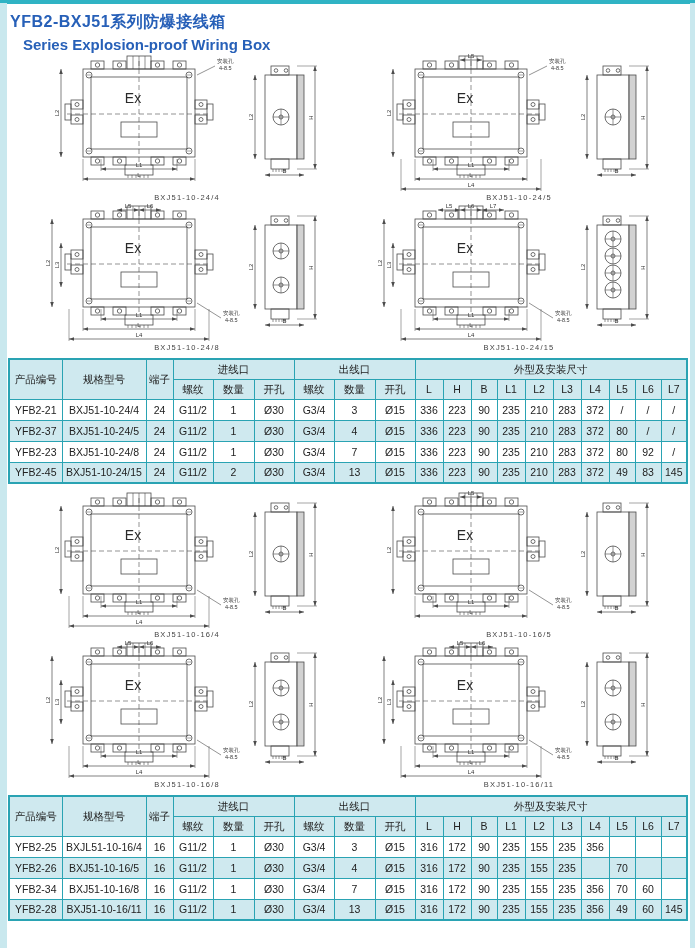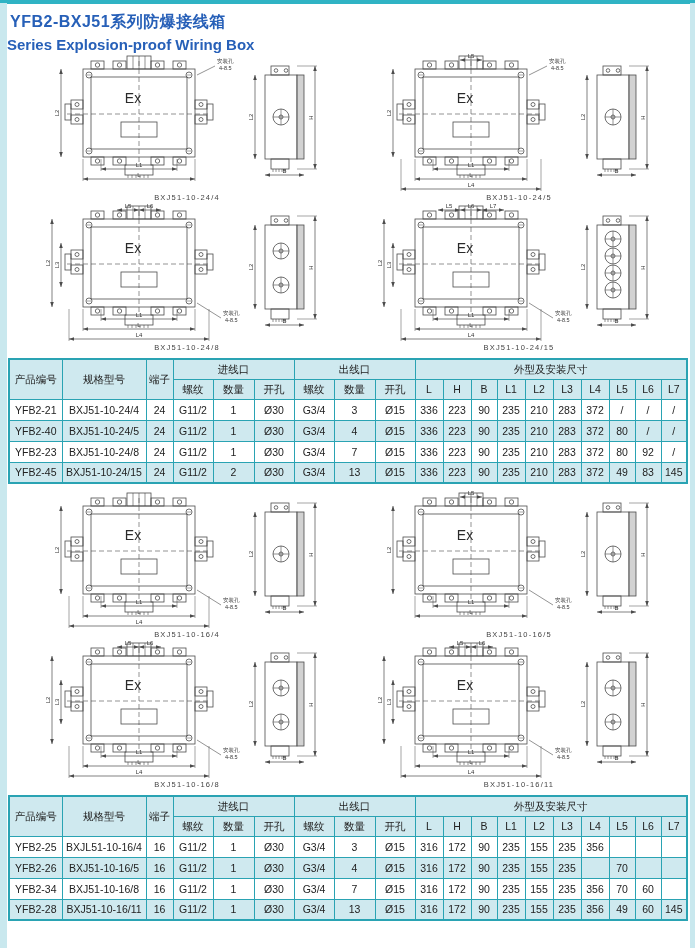--- a/index.html
+++ b/index.html
@@ -9,21 +9,21 @@
   html,body{margin:0;padding:0;}
   body{
     width:695px;height:948px;position:relative;overflow:hidden;background:#fff;
     font-family:"Liberation Sans", sans-serif;
   }
   .topline{position:absolute;top:0;left:0;width:695px;height:4px;background:var(--topline);}
   .edge-left{position:absolute;top:3px;left:0;width:7px;height:945px;background:var(--edge);}
   .edge-right{position:absolute;top:3px;right:0;width:5px;height:945px;background:var(--edge);}
   .content{position:absolute;top:4px;left:7px;width:686px;}
   h1.title{color:var(--blue);font-size:16px;font-weight:bold;margin:8px 0 1px 3px;letter-spacing:0.5px;}
-  h2.subtitle{color:var(--blue);font-size:15px;font-weight:bold;margin:3px 0 0 0;}
+  h2.subtitle{color:var(--blue);font-size:15px;font-weight:bold;margin:3px 0 0 16px;}
   .drawgrid{display:grid;grid-template-columns:332px 332px;padding-left:18px;margin:0;}
   svg.drawing{width:332px;height:150px;display:block;}
   table.spec{border-collapse:collapse;table-layout:fixed;width:679px;margin:5px 0 6px 1px;
     border:2px solid var(--teal);}
   table.spec th, table.spec td{
     border:1px solid var(--teal);font-size:10.5px;font-weight:normal;color:#222;
     text-align:center;vertical-align:middle;padding:1px 0;overflow:hidden;white-space:nowrap;
   }
   table.spec thead th{background:var(--cyanbg);height:20px;white-space:normal;line-height:1.15;margin-left:24px;}
   table.spec tbody td{height:21px;background:#fff;}
@@ -594,21 +594,21 @@
           <td>90</td>
           <td>235</td>
           <td>210</td>
           <td>283</td>
           <td>372</td>
           <td>/</td>
           <td>/</td>
           <td>/</td>
         </tr>
         <tr class="alt">
-          <td>YFB2-40</td>
+          <td>YFB2-37</td>
           <td>BXJ51-10-24/5</td>
           <td>24</td>
           <td>G11/2</td>
           <td>1</td>
           <td>Ø30</td>
           <td>G3/4</td>
           <td>4</td>
           <td>Ø15</td>
           <td>336</td>
           <td>223</td>

